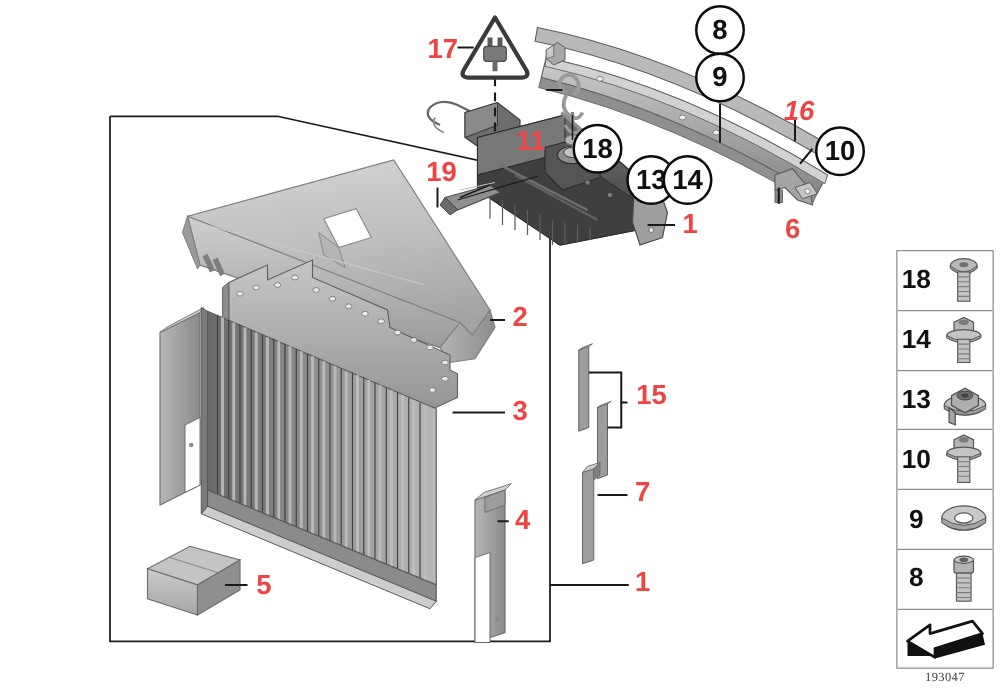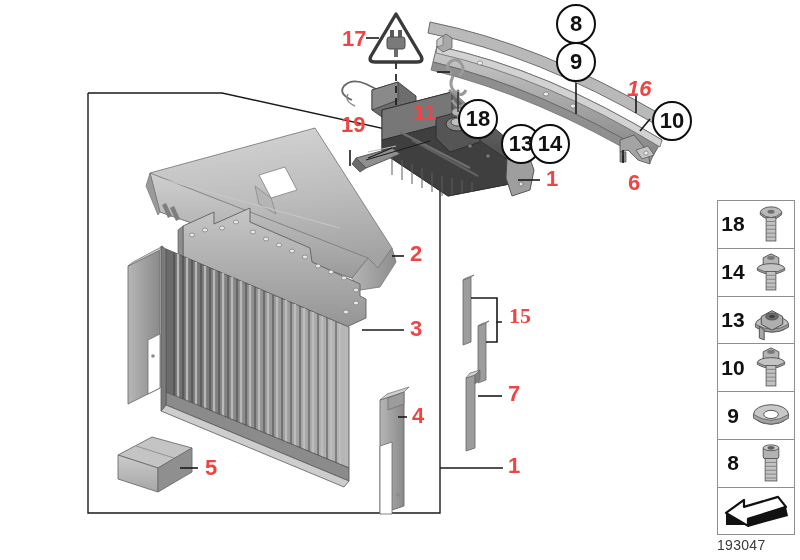--- a/index.html
+++ b/index.html
@@ -58,22 +58,23 @@
     font-family:"Liberation Sans", sans-serif;
     font-weight:bold;font-size:21px;color:#111;
     width:30px;text-align:center;flex:0 0 30px;
     user-select:none;
   }
   .lgart{flex:1;height:100%;position:relative;}
   .lgart svg{position:absolute;left:0;top:0;width:100%;height:100%;}
 
   #partnum{
     position:absolute;left:717px;top:537px;width:78px;
-    font-family:Liberation Sans, sans-serif;
-    font-size:14px;color:#3a3a3a;letter-spacing:0.3px;
+    text-align:center;
+    font-family:Liberation Serif, serif;
+    font-size:10px;color:#3a3a3a;letter-spacing:0.3px;
     user-select:none;
   }
 </style>
 </head>
 <body>
 
 <div id="stage">
 
   <svg class="layer" viewBox="0 0 800 560">
     <defs>
@@ -378,24 +379,24 @@
 
   <div class="lbl" style="left:508px;top:455px;">1</div>
   <div class="lbl" style="left:410px;top:243px;">2</div>
   <div class="lbl" style="left:410px;top:318px;">3</div>
   <div class="lbl" style="left:412px;top:405px;">4</div>
   <div class="lbl" style="left:205px;top:457px;">5</div>
   <div class="lbl" style="left:628px;top:172px;">6</div>
   <div class="lbl" style="left:508px;top:383px;">7</div>
   <div class="lbl" style="left:413px;top:65px;margin-top:37px;">11</div>
   <div class="lbl" style="left:546px;top:168px;">1</div>
-  <div class="lbl" style="left:509px;top:305px;font-family:Liberation Serif, serif;">15</div>
+  <div class="lbl" style="left:509px;top:305px;">15</div>
   <div class="lbl" style="left:627px;top:78px;font-style:italic;">16</div>
   <div class="lbl" style="left:342px;top:28px;">17</div>
-  <div class="lbl" style="left:341px;top:114px;">19</div>
+  <div class="lbl" style="left:341px;top:127px;">19</div>
 
   <div class="circ" style="left:556px;top:4px;">8</div>
   <div class="circ" style="left:556px;top:42px;">9</div>
   <div class="circ" style="left:652px;top:101px;">10</div>
   <div class="circ" style="left:501px;top:124px;">13</div>
   <div class="circ" style="left:530px;top:124px;">14</div>
   <div class="circ" style="left:458px;top:99px;">18</div>
 
   <div id="legend">
 

